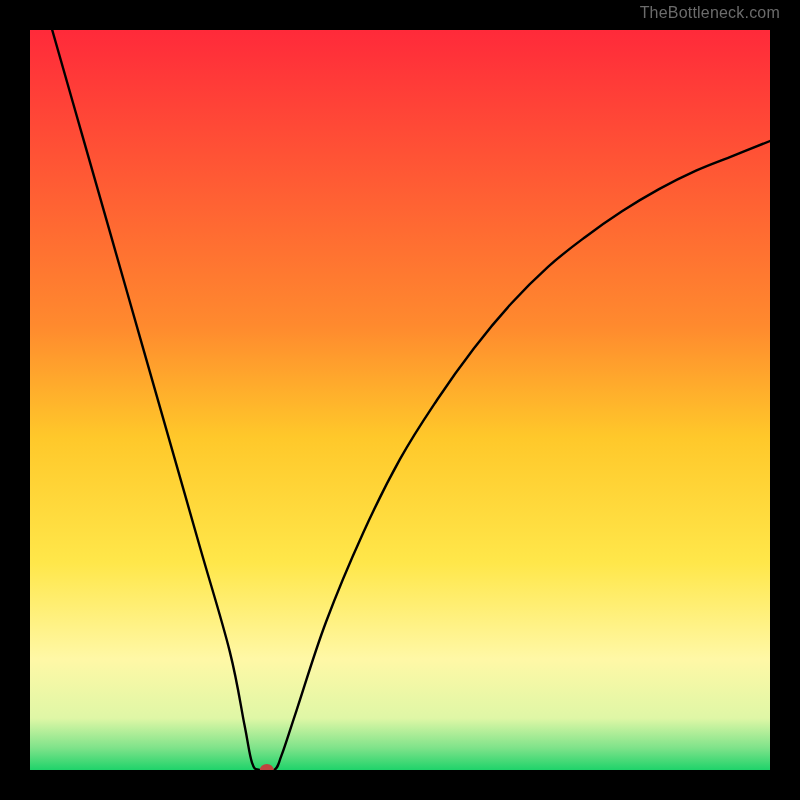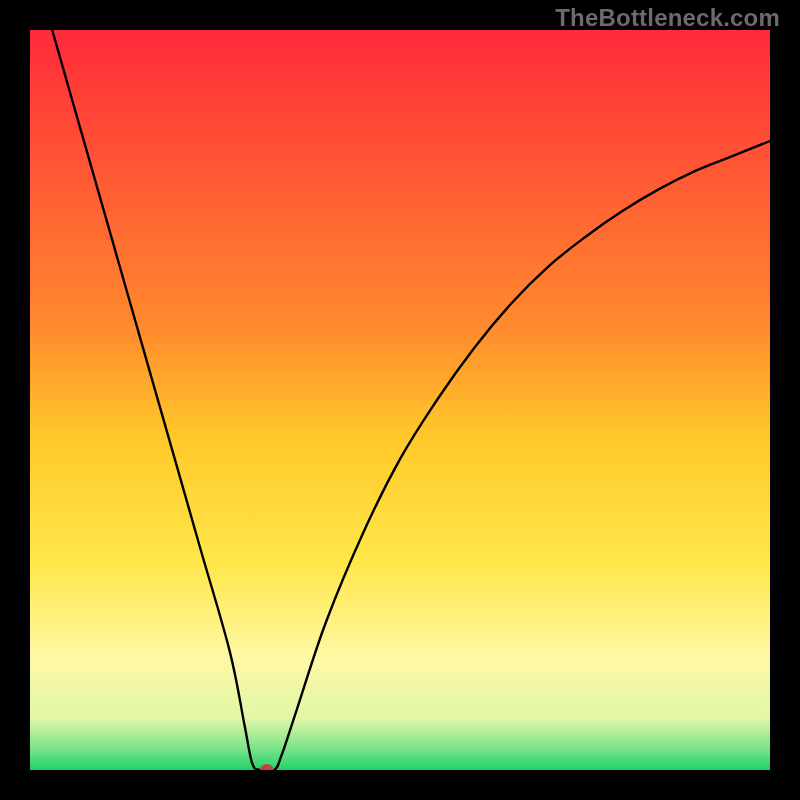--- a/index.html
+++ b/index.html
@@ -15,22 +15,22 @@
     position: relative;
     width: 800px;
     height: 800px;
     background: #000;
   }
   .watermark {
     position: absolute;
     top: 4px;
     right: 20px;
     color: #6b6b6b;
-    font-size: 24px;
-    font-weight: 700;
+    font-size: 16px;
+    font-weight: 400;
     letter-spacing: 0.2px;
     user-select: none;
   }
   svg.plot {
     position: absolute;
     left: 30px;
     top: 30px;
     width: 740px;
     height: 740px;
     display: block;

